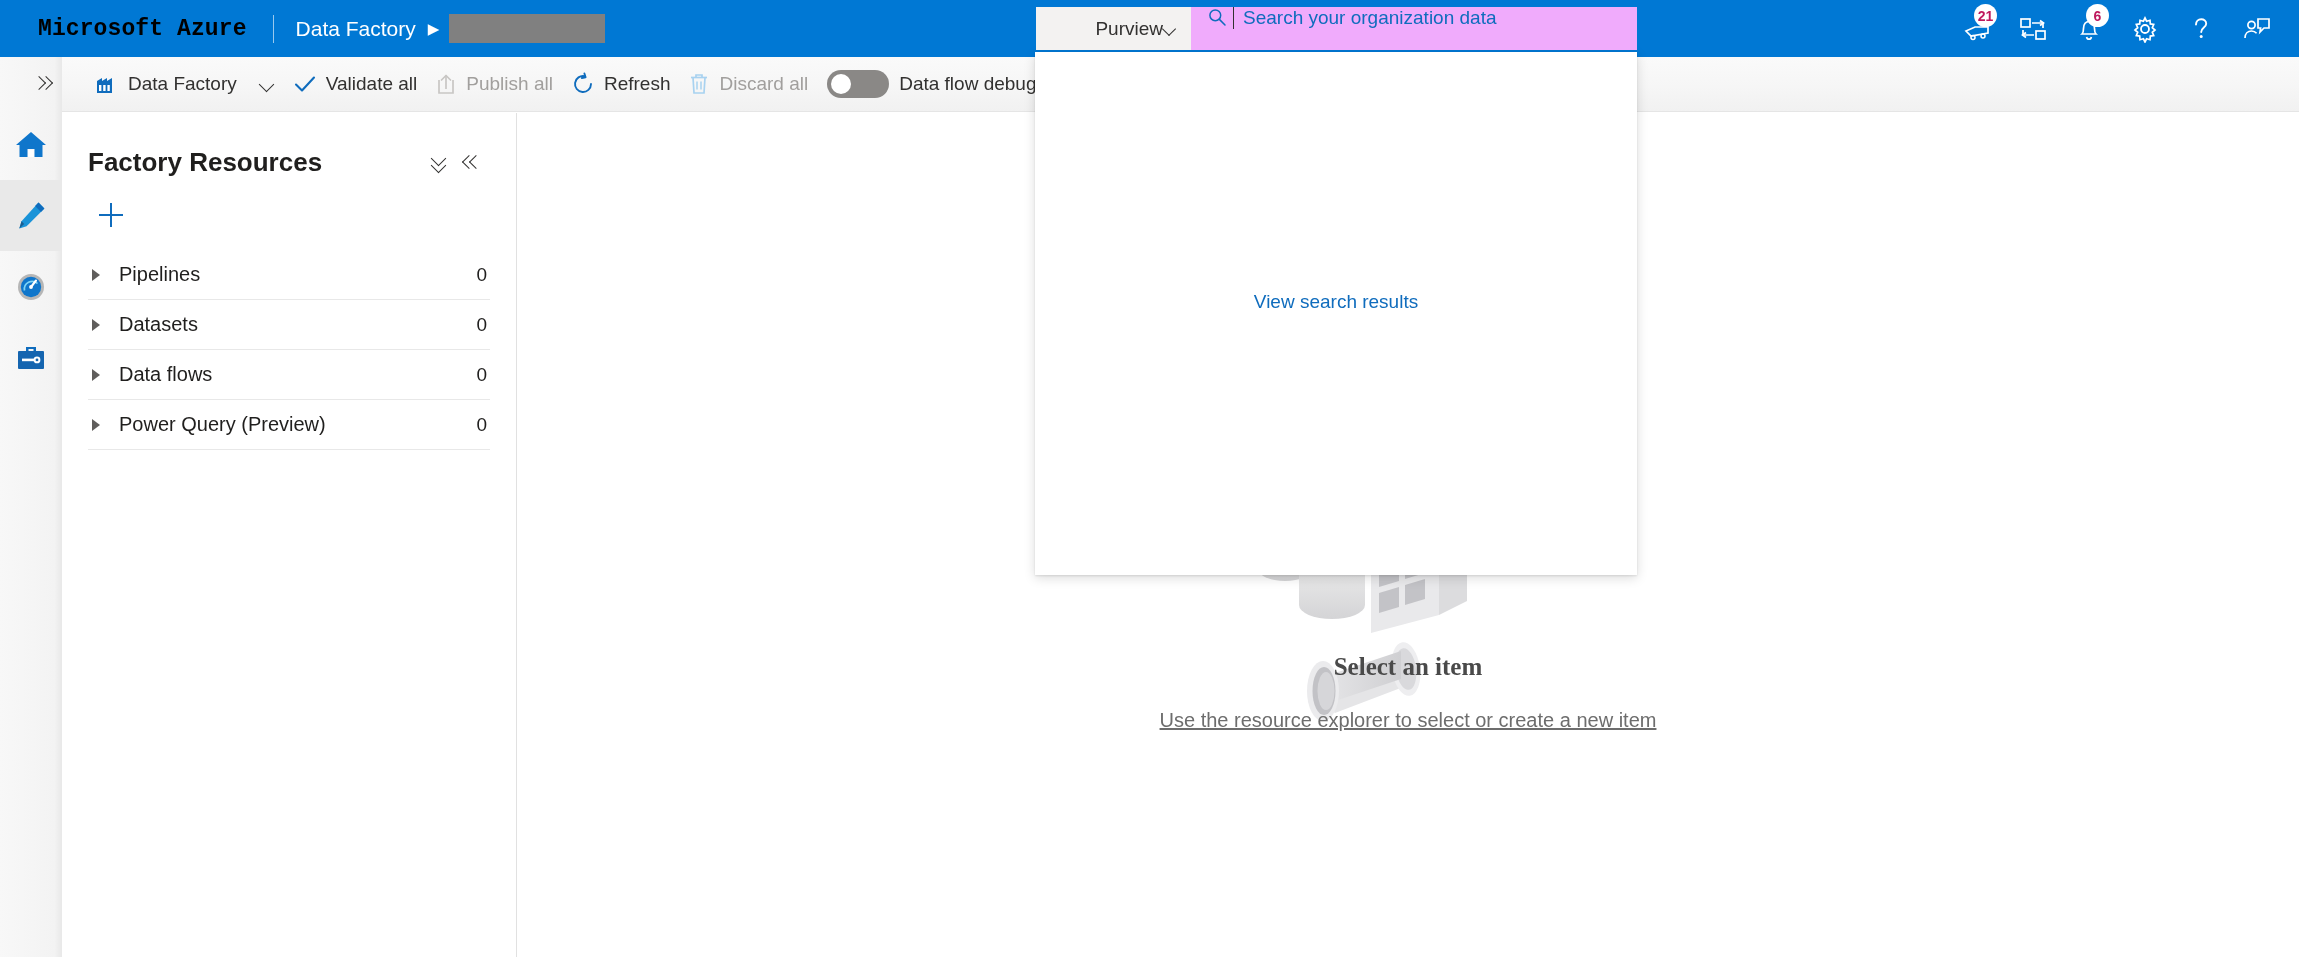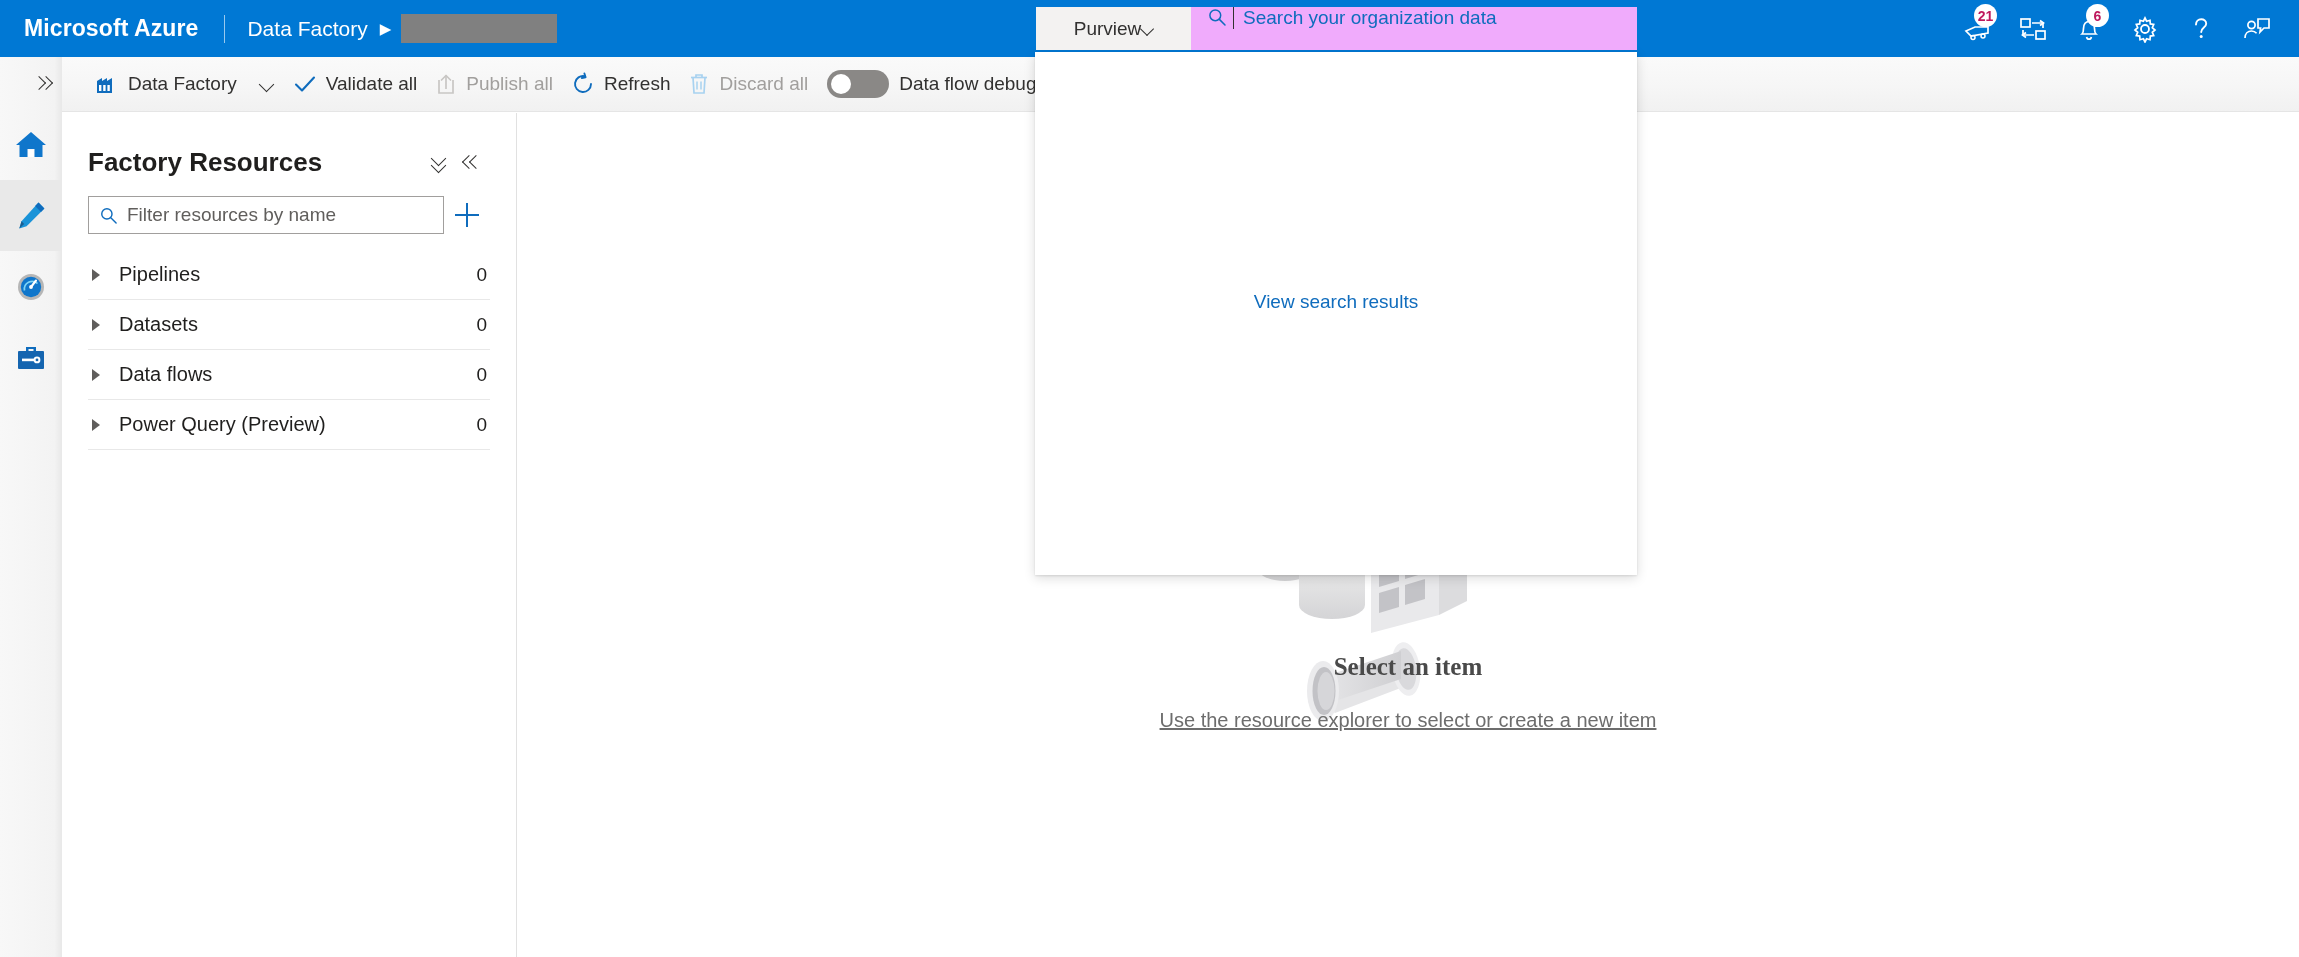--- a/index.html
+++ b/index.html
@@ -14,26 +14,27 @@
 
   
   .azure-header {
     position: absolute; top: 0; left: 0;
     width: 2299px; height: 57px;
     background: #0078d4;
     display: flex; align-items: center;
     z-index: 40;
   }
   .az-brand {
-    color: #ffffff;
+    color: #000000;
     font-size: 23px;
     font-weight: 600;
-    padding-left: 24px;
+    padding-left: 38px;
     letter-spacing: .1px;
     white-space: nowrap;
+    font-family: Liberation Mono, monospace;
   }
   .az-sep {
     width: 1px; height: 28px;
     background: rgba(255,255,255,.6);
     margin: 0 22px 0 26px;
   }
   .az-crumb {
     color: #ffffff;
     font-size: 21px;
     font-weight: 400;
@@ -59,21 +60,21 @@
     width: 601px; height: 43px;
     background: #ffffff;
     display: flex; align-items: stretch;
     z-index: 60;
   }
   .search-scope {
     width: 155px;
     background: #f3f2f1;
     border: none;
     display: flex; align-items: center;
-    justify-content: center;
+    justify-content: flex-end;
     padding: 0 13px 0 16px;
     cursor: pointer;
   }
   .search-scope-label {
     font-size: 19px; color: #323130;
   }
   .chev-dn {
     width: 15px; height: 9px;
     position: relative;
   }
@@ -605,27 +606,20 @@
     <span class="fr-title">Factory Resources</span>
     <span class="fr-head-btn">
       <span class="chev-dd"></span>
     </span>
     <span class="fr-head-btn">
       <span class="chev-ll"></span>
     </span>
   </div>
 
   <div class="fr-filter-row">
-    <div class="fr-filter">
-      <svg width="19" height="19" viewBox="0 0 20 20" fill="none" aria-hidden="true">
-        <circle cx="8.3" cy="8.3" r="5.4" stroke="#0f6cbd" stroke-width="1.5"></circle>
-        <path d="M12.4 12.4 L18 18" stroke="#0f6cbd" stroke-width="1.5" stroke-linecap="round"></path>
-      </svg>
-      <span class="fr-filter-ph">Filter resources by name</span>
-    </div>
     <div class="fr-plus">
       <span class="plus-glyph"></span>
     </div>
   </div>
 
   <div class="fr-tree">
 
     <div class="fr-row">
       <span class="tri">
           <span class="tri-glyph"></span>

